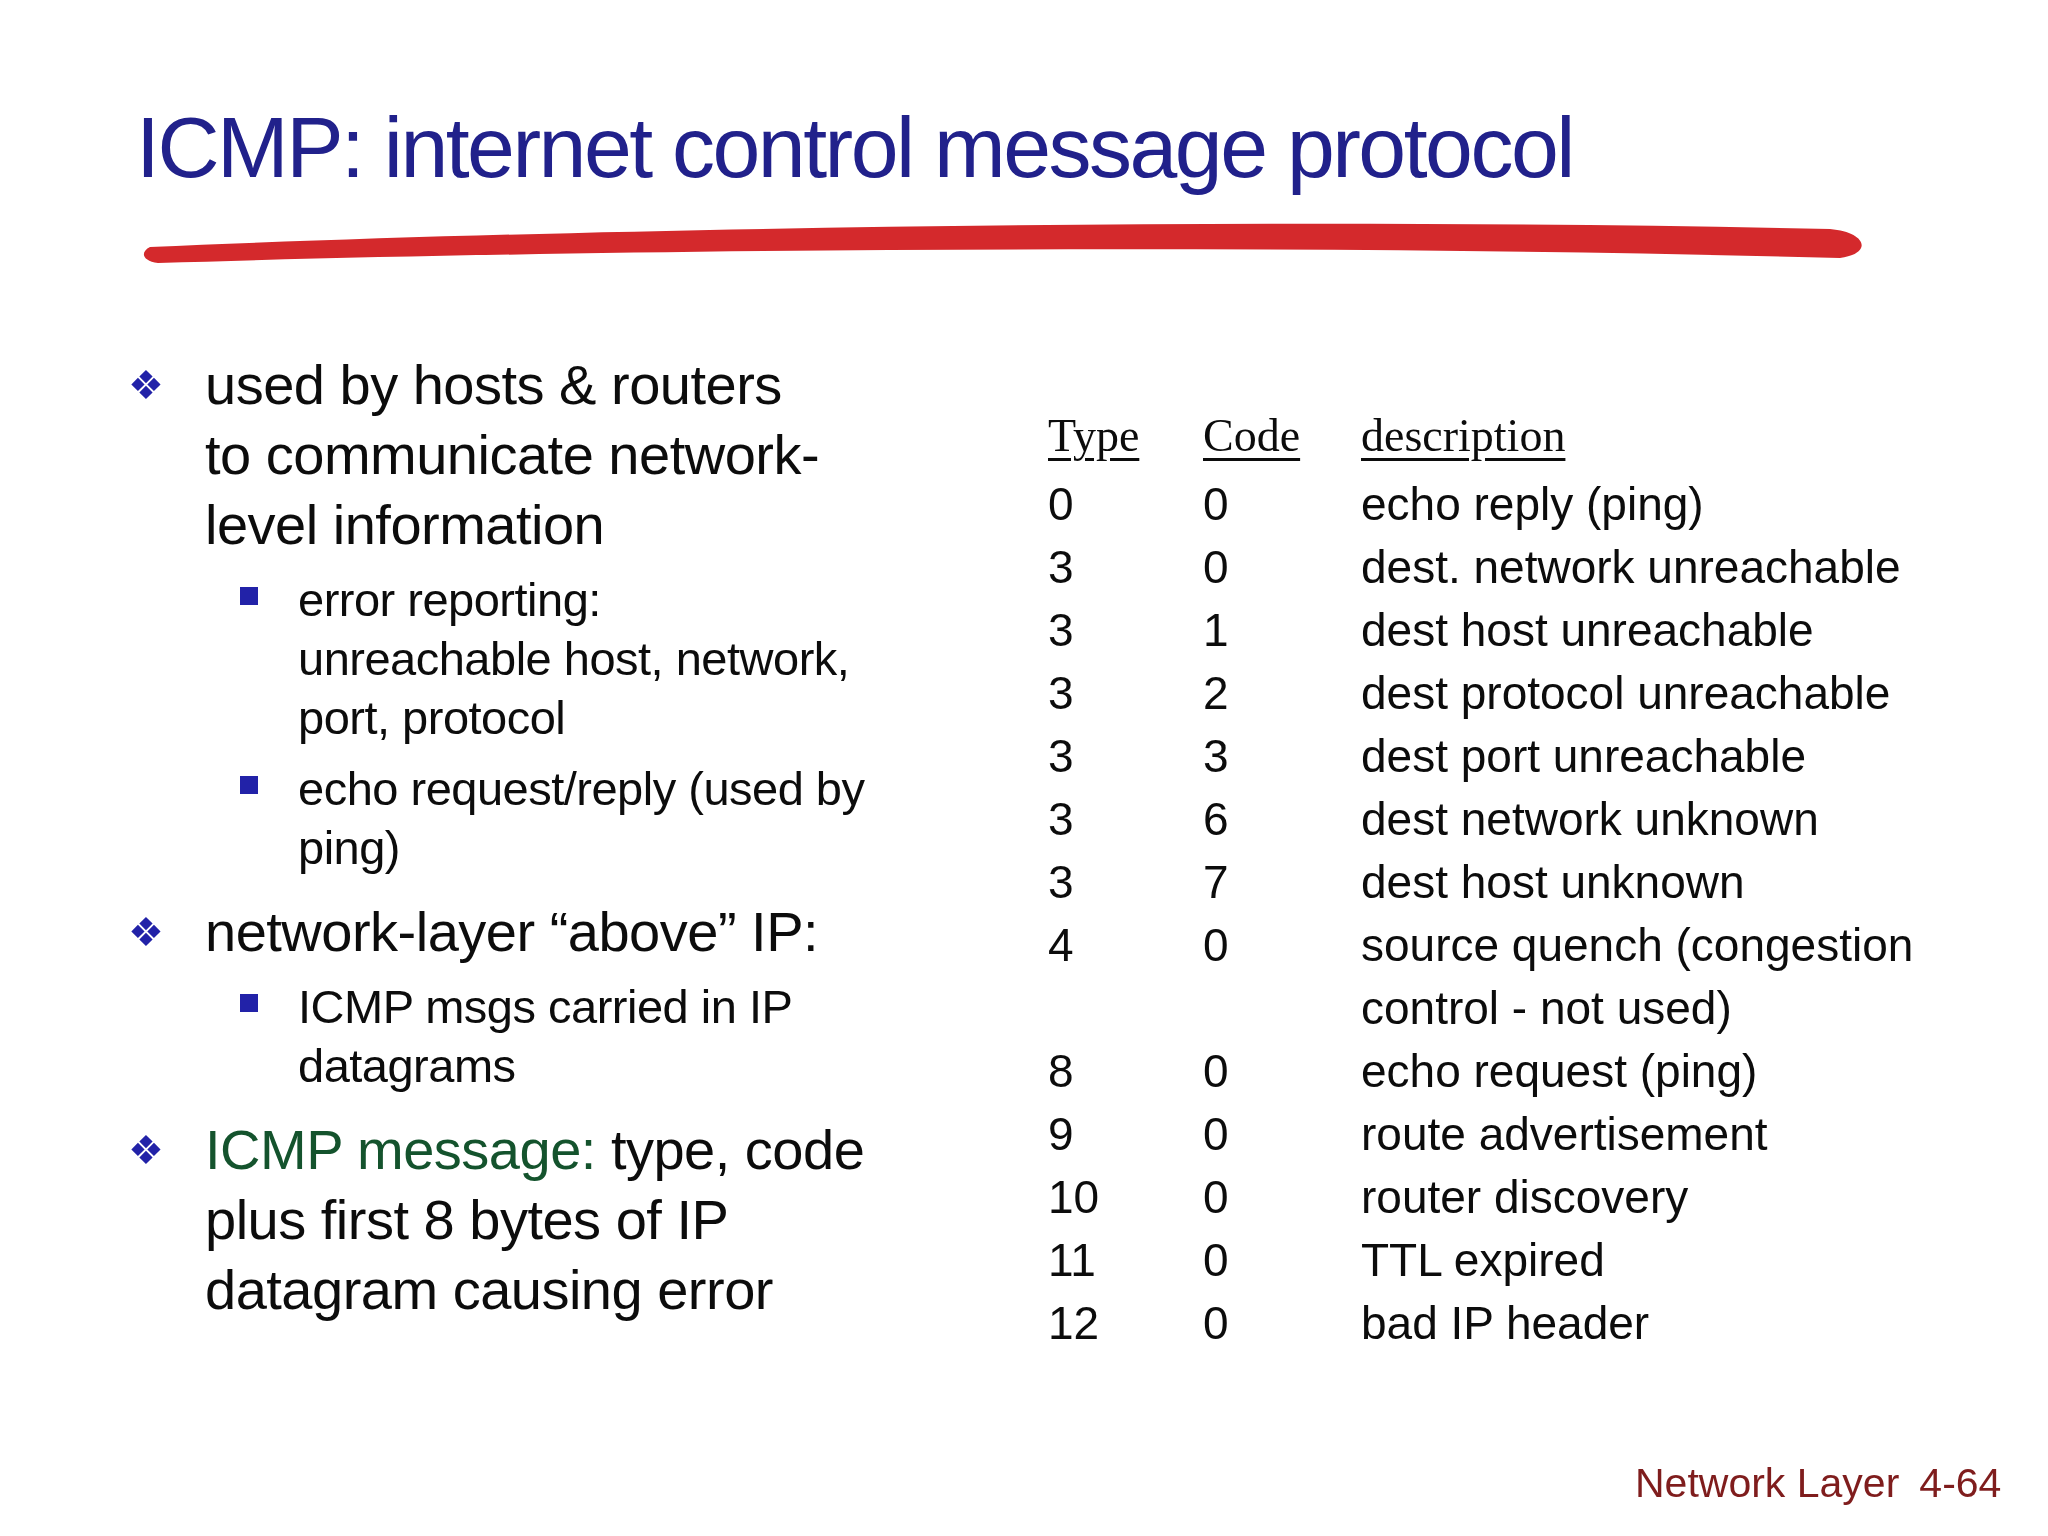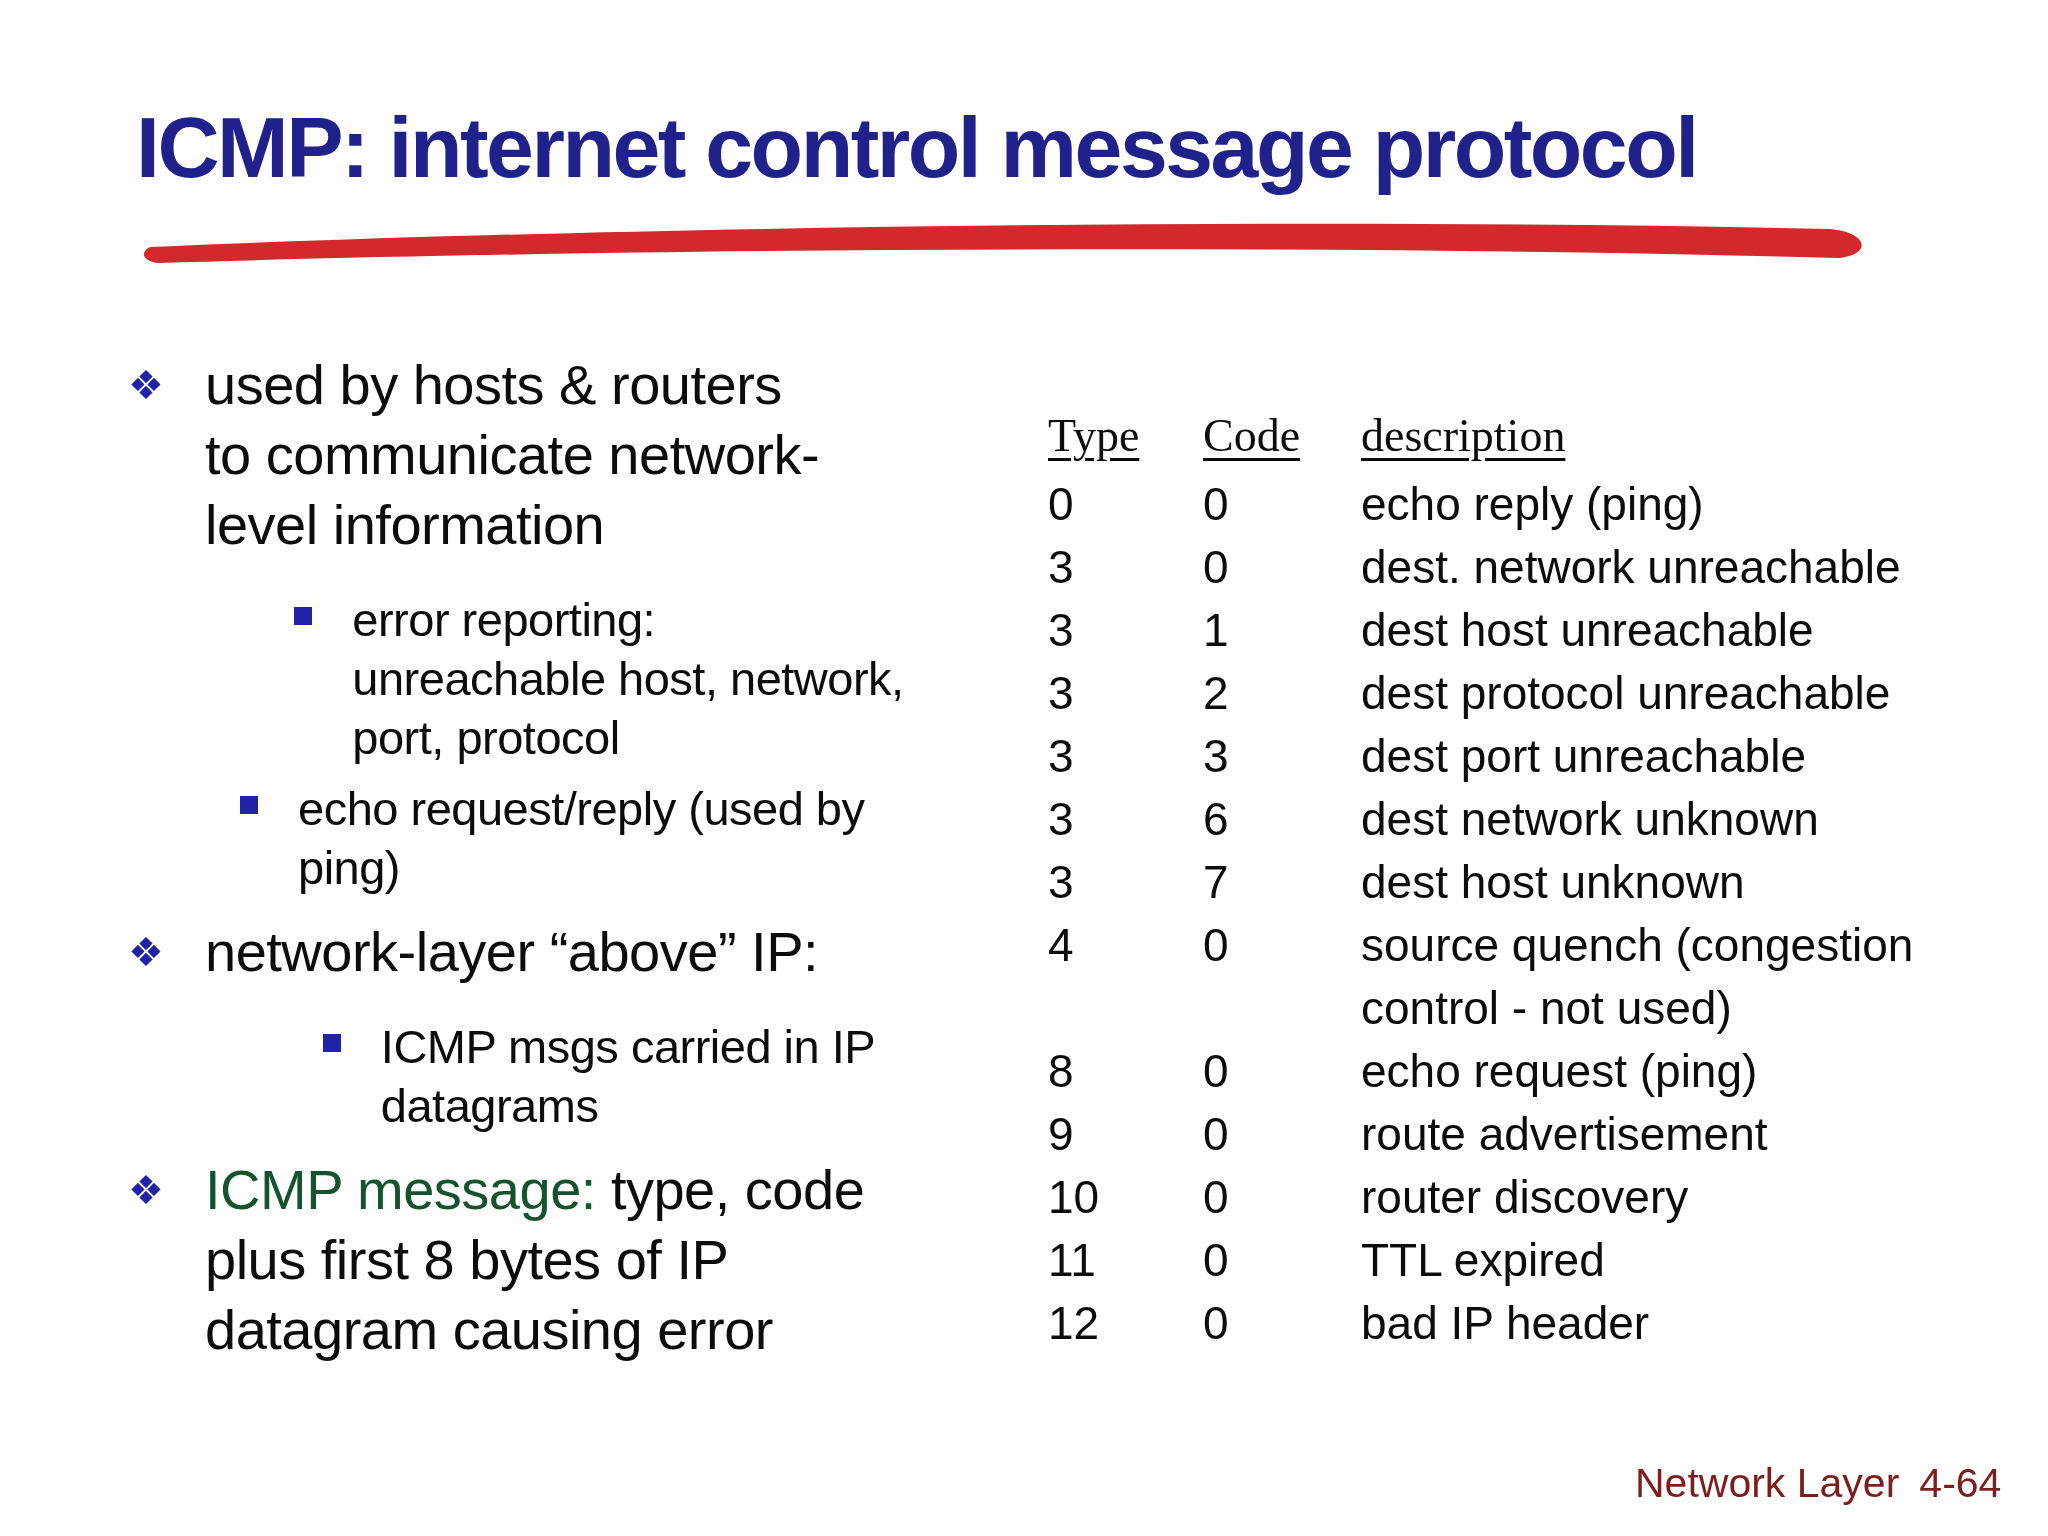--- a/index.html
+++ b/index.html
@@ -11,42 +11,42 @@
     color: #0c0c0c;
   }
   .slide { position: absolute; inset: 0; }
 
   
   .title {
     position: absolute;
     left: 136px; top: 98px;
     margin: 0;
     font-size: 86px;
-    font-weight: bold;
+    font-weight: normal;
     letter-spacing: -2.5px;
     color: #21218b;
     white-space: nowrap;
   }
   .underline-svg {
     position: absolute;
     left: 130px; top: 205px;
     width: 1760px; height: 70px;
   }
 
   
   .bullets {
     position: absolute;
     left: 128px; top: 350px;
     width: 830px;
   }
   .b { display: flex; align-items: flex-start; }
   .b.l1 { margin-top: 20px; }
   .b.l1:first-child { margin-top: 0; }
   .b.l2 { margin-top: 12px; margin-left: 112px; }
-  .b.l1 + .b.l2 { margin-top: 30px; justify-content: center; }
+  .b.l1 + .b.l2 { margin-top: 10px; }
   .marker { flex: 0 0 auto; }
   .m1 {
     width: 77px;
     font-family: "DejaVu Sans", sans-serif;
     font-size: 40px;
     line-height: 70px;
     color: #2222a8;
   }
   .m2 { width: 58px; padding-top: 17px; }
   .sq { display: block; width: 18px; height: 18px; background: #2222a8; }

